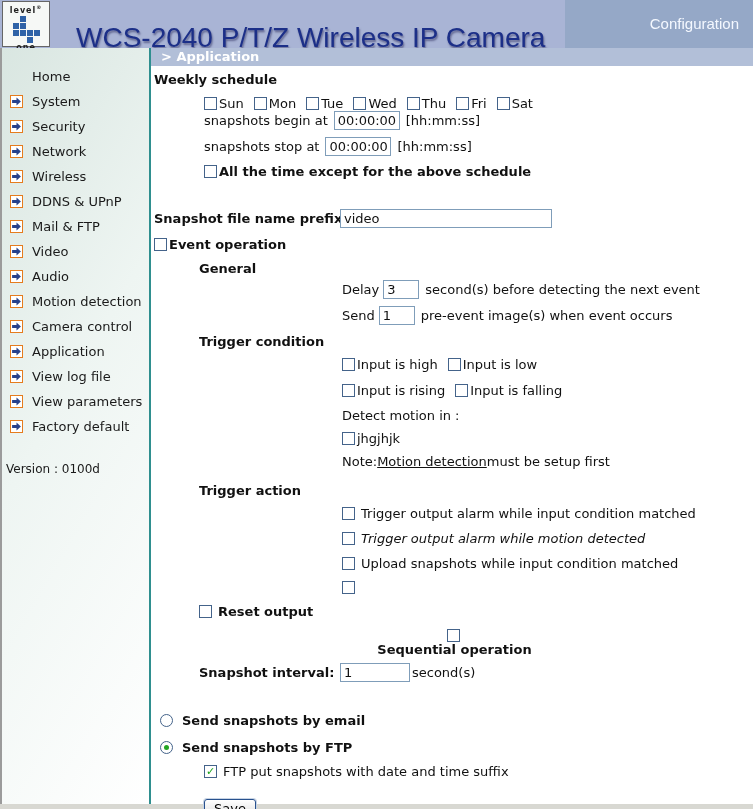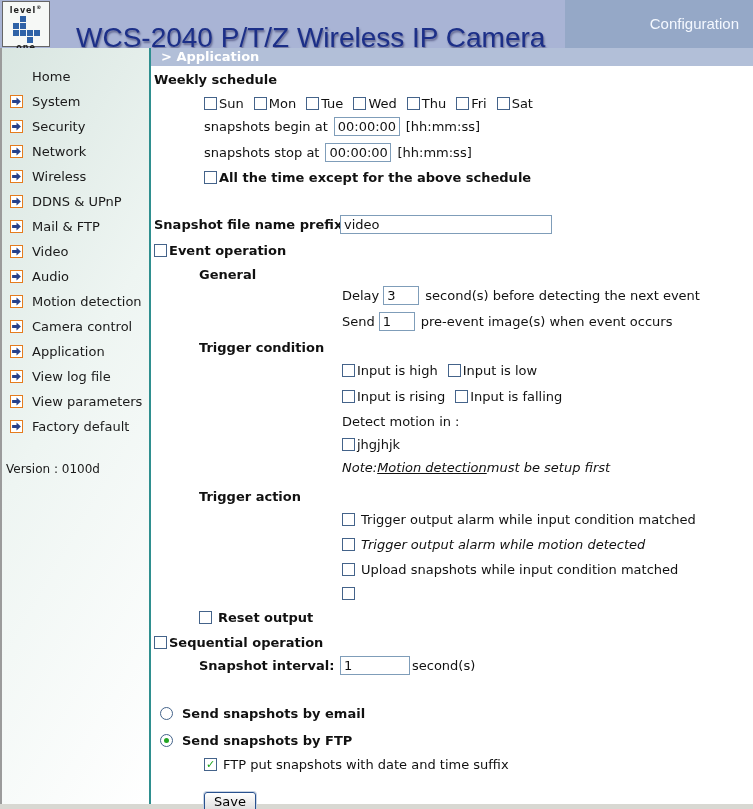--- a/index.html
+++ b/index.html
@@ -242,21 +242,21 @@
         <span class="cb"></span>
           <span class="daylab">Wed</span>
         <span class="cb"></span>
           <span class="daylab">Thu</span>
         <span class="cb"></span>
           <span class="daylab">Fri</span>
         <span class="cb"></span>
           <span class="daylab">Sat</span>
       </div>
 
-      <div class="row" style="margin-top:6px;">
+      <div class="row" style="">
         <span class="ind2">snapshots begin at</span>
         <input type="text" class="in-time gap6" value="00:00:00" style="">
         <span class="gap6">[hh:mm:ss]</span>
       </div>
 
       <div class="row" style="margin-top:7px;">
         <span class="ind2">snapshots stop at</span>
         <input type="text" class="in-time gap6" value="00:00:00" style="">
         <span class="gap6">[hh:mm:ss]</span>
       </div>
@@ -312,21 +312,21 @@
       <div class="row" style="margin-top:10px;">
         <span class="ind3">Detect motion in :</span>
       </div>
 
       <div class="row" style="margin-top:8px;">
         <span class="ind3"></span>
         <span class="cb"></span>
         <span class="gap2">jhgjhjk</span>
       </div>
 
-      <div class="row" style="margin-top:8px;font-style:italic;">
+      <div class="row" style="margin-top:8px;">
         <span class="ind3">Note: </span>
         <span class="note-link">Motion detection</span>
         <span> must be setup first</span>
       </div>
 
       <div class="row b ind1" style="margin-top:14px;">Trigger action</div>
 
       <div class="row" style="margin-top:8px;">
         <span class="ind3"></span>
         <span class="cb"></span>
@@ -346,21 +346,21 @@
         <span class="ind3"></span>
         <span class="cb"></span>
       </div>
 
       <div class="row" style="margin-top:10px;">
         <span class="ind1"></span>
         <span class="cb"></span>
         <span class="b gap6">Reset output</span>
       </div>
 
-      <div class="row" style="margin-top:10px;">
+      <div class="row" style="margin-top:10px;flex-direction:column;">
         <span class="cb"></span>
         <span class="b gap2">Sequential operation</span>
       </div>
 
       <div class="row" style="margin-top:6px;">
         <span class="b ind1" style="display:inline-block;width:141px;">Snapshot interval:</span>
         <input type="text" class="in-int" value="1" style="">
         <span class="gap2">second(s)</span>
       </div>
 

